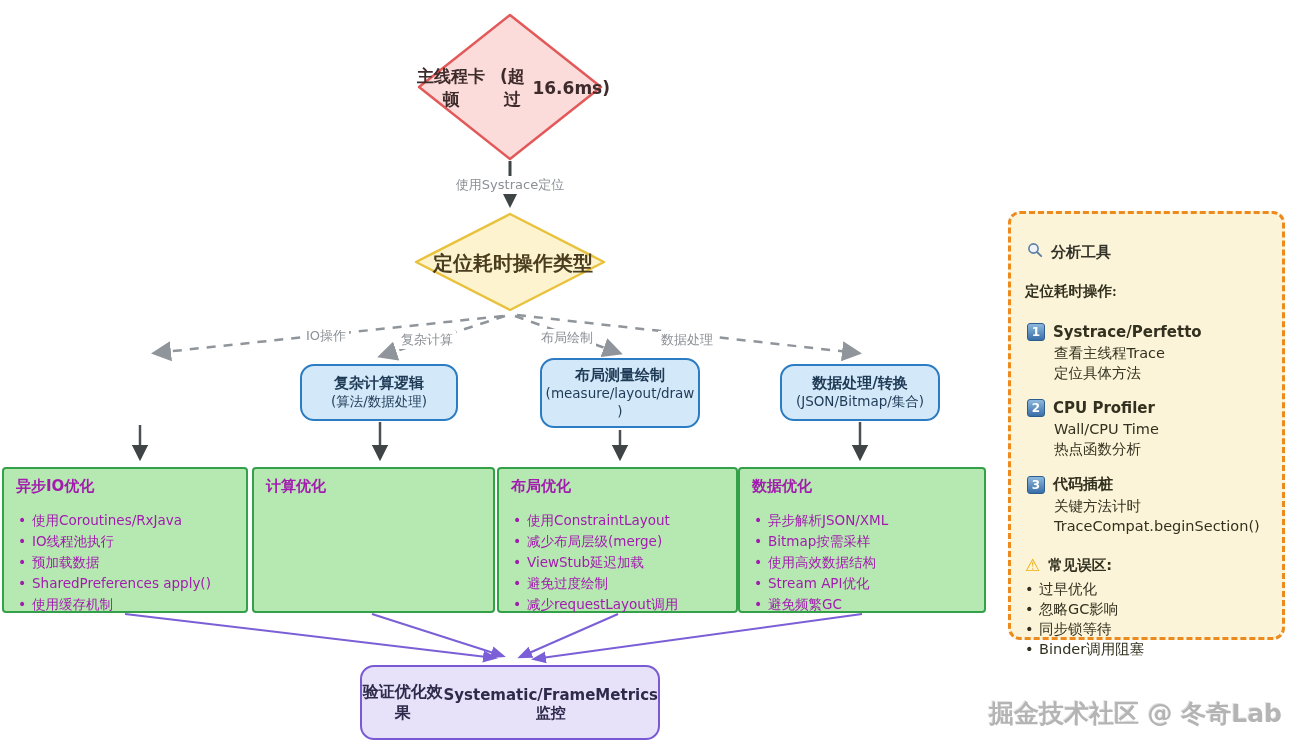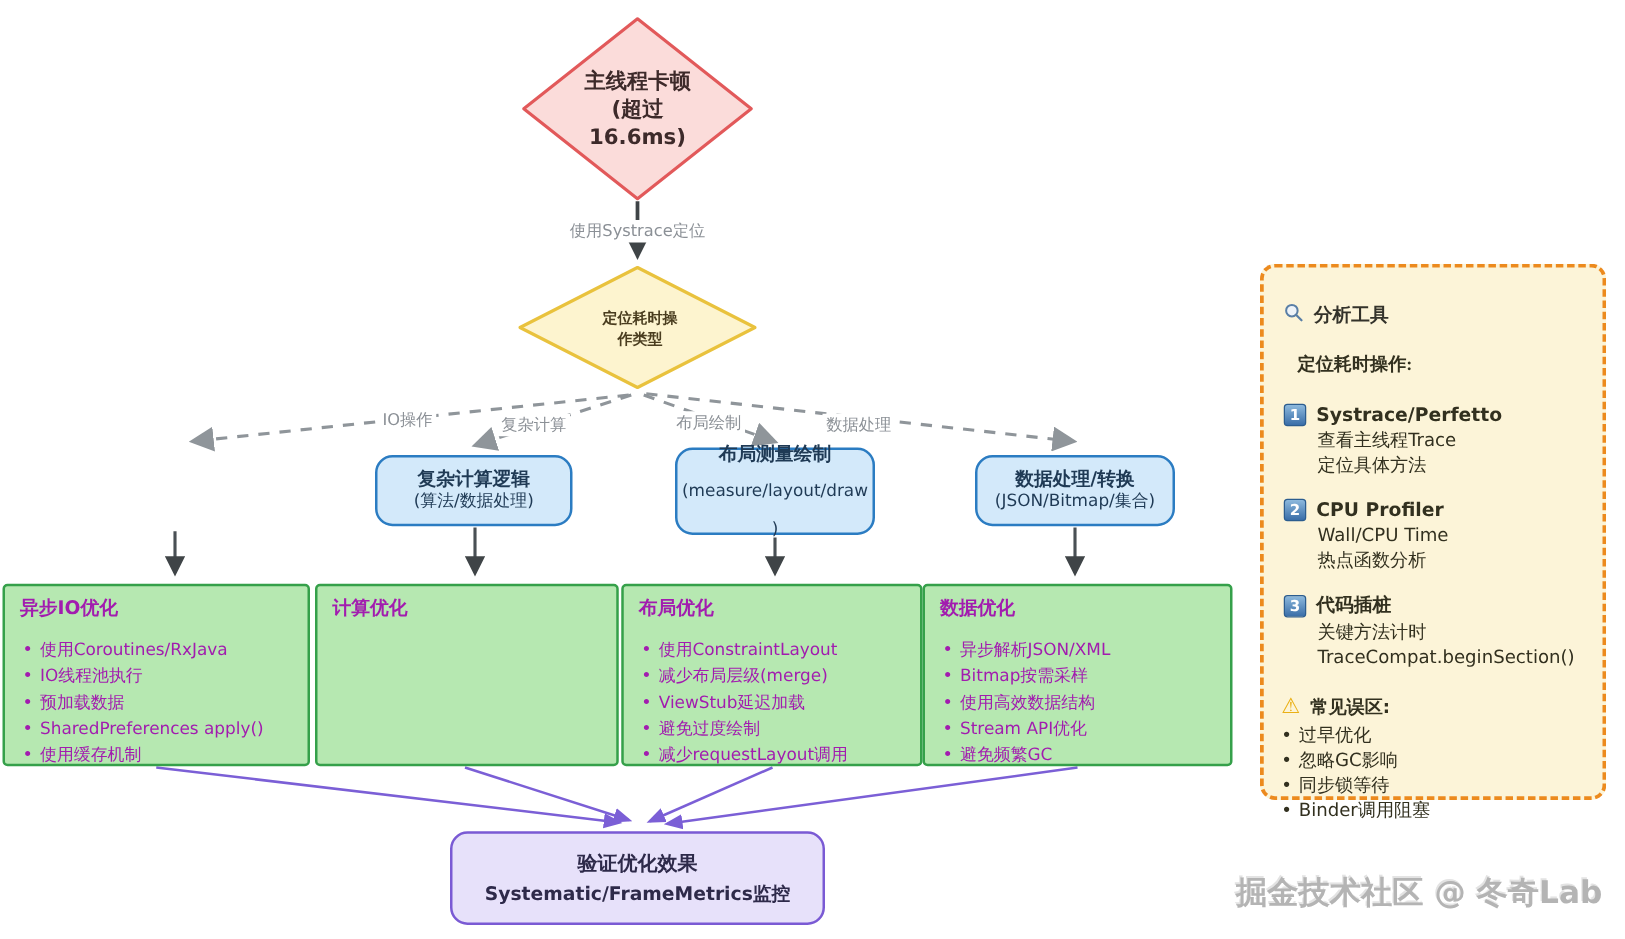--- a/index.html
+++ b/index.html
@@ -1,24 +1,24 @@
 <!DOCTYPE html>
 <html><head>
 <meta charset="utf-8">
 <style>
   html,body{margin:0;padding:0;background:#fff;}
   .stage{position:relative;width:1300px;height:751px;overflow:hidden;
          font-family:"DejaVu Sans","Liberation Sans",sans-serif;background:#fff;}
   svg.layer{position:absolute;left:0;top:0;z-index:1;}
   .abs{position:absolute;z-index:2;}
-  .node-text{display:flex;flex-direction:column;align-items:center;justify-content:center;text-align:center;}
+  .node-text{display:flex;flex-direction:row;align-items:center;text-align:center;}
 
   
   .start-text{left:410px;top:42px;width:200px;height:92px;font-size:17px;font-weight:600;color:#3d2a2a;line-height:1.35;}
-  .decision-text{left:417px;top:238px;width:190px;height:50px;font-size:12px;font-weight:600;color:#4a3d1f;line-height:1.4;}
+  .decision-text{left:433px;top:238px;width:190px;height:50px;font-size:20px;font-weight:600;color:#4a3d1f;line-height:1.4;}
 
   
   .edge-label{z-index:2;background:#fff;padding:0 3px;font-size:13px;color:#8b9096;white-space:nowrap;}
 
   
   .blue-box{box-sizing:border-box;border:2.5px solid #2b7cc2;background:#d3e9fa;border-radius:14px;
             display:flex;flex-direction:column;align-items:center;justify-content:center;
             color:#1f3a55;font-weight:600;line-height:1.3;text-align:center;padding:4px 6px;}
   .blue-line1{font-size:15px;}
   .blue-line2{font-size:13.5px;font-weight:500;}
@@ -34,21 +34,21 @@
   
   .result-box{box-sizing:border-box;border:2.5px solid #7a5ad4;background:#e7e1fa;border-radius:14px;
               color:#2e2a4a;font-weight:600;}
   .result-line1{font-size:16px;}
   .result-line2{font-size:15px;margin-top:4px;}
 
   
   .panel{box-sizing:border-box;border:3px dashed #ec8a1e;background:#fcf4d8;border-radius:12px;
          color:#32301f;padding:12px 14px;font-size:14.5px;}
   .panel-title-row{display:flex;align-items:center;gap:8px;font-size:15px;font-weight:600;color:#33322a;margin:16px 0 20px 2px;}
-  .panel-subtitle{font-weight:600;margin:0 0 22px 13px;font-family:Liberation Serif, serif;}
+  .panel-subtitle{font-weight:600;margin:0 0 22px 0;font-family:Liberation Serif, serif;}
   .tool{margin:0 0 16px 2px;}
   .tool-name-row{display:flex;align-items:center;gap:8px;font-size:15px;font-weight:600;margin-bottom:2px;}
   .num-badge{width:18px;height:18px;border-radius:3px;flex:0 0 18px;
              background:linear-gradient(#8db9dd,#3a6ea8);border:1px solid #2c5d8f;
              color:#fff;font-size:12px;font-weight:700;display:flex;align-items:center;justify-content:center;
              box-sizing:border-box;}
   .tool-line{margin-left:27px;line-height:20px;font-weight:500;}
   .warn-row{display:flex;align-items:center;gap:8px;font-weight:600;margin:20px 0 4px 0;}
   .warn-icon{color:#eab015;font-size:17px;line-height:1;}
   .warn-list{list-style:none;margin:0;padding:0;}
@@ -113,21 +113,21 @@
   <div class="abs edge-label" style="left:510px;top:176px;transform:translateX(-50%);">使用Systrace定位</div>
   <div class="abs edge-label" style="left:303px;top:327px;">IO操作</div>
   <div class="abs edge-label" style="left:398px;top:331px;">复杂计算</div>
   <div class="abs edge-label" style="left:538px;top:329px;">布局绘制</div>
   <div class="abs edge-label" style="left:658px;top:331px;">数据处理</div>
 
   <div class="abs blue-box" style="left:300px;top:364px;width:158px;height:57px;align-items:center;">
     <span class="blue-line1">复杂计算逻辑</span>
     <span class="blue-line2">(算法/数据处理)</span>
   </div>
-  <div class="abs blue-box" style="left:540px;top:358px;width:160px;height:70px;gap:12px;">
+  <div class="abs blue-box" style="left:540px;top:358px;width:160px;height:70px;">
     <span class="blue-line1">布局测量绘制</span>
     <span class="blue-line2">(measure/layout/draw</span>
     <span class="blue-line2">)</span>
   </div>
   <div class="abs blue-box" style="left:780px;top:364px;width:160px;height:57px;">
     <span class="blue-line1">数据处理/转换</span>
     <span class="blue-line2">(JSON/Bitmap/集合)</span>
   </div>
 
   <div class="abs green-box" style="left:2px;top:467px;width:246px;height:146px;">

